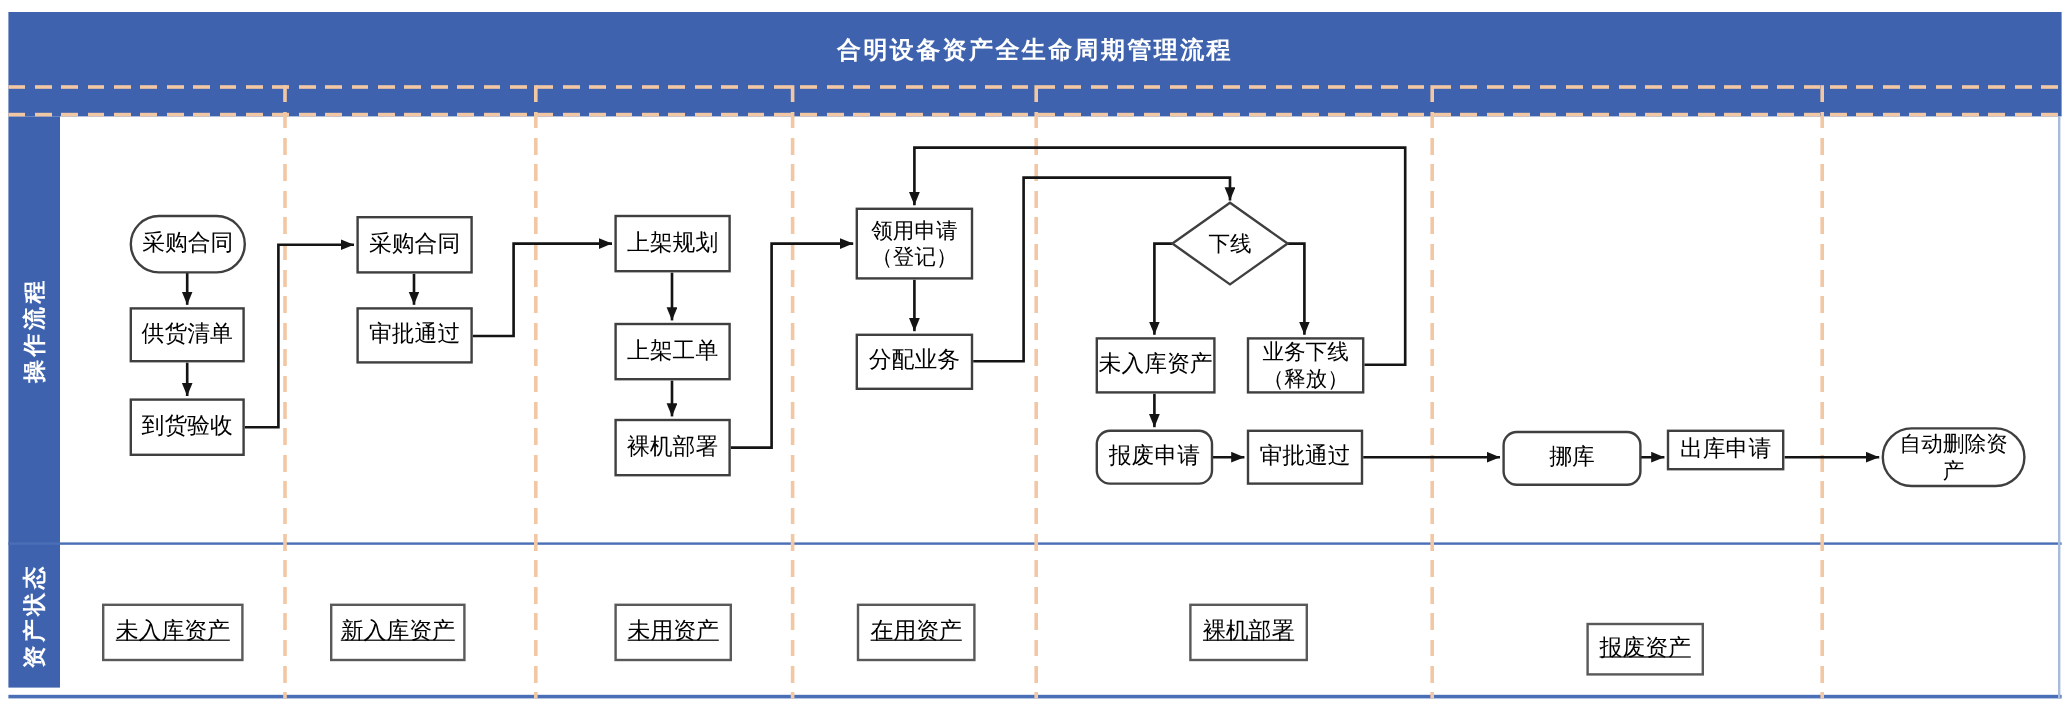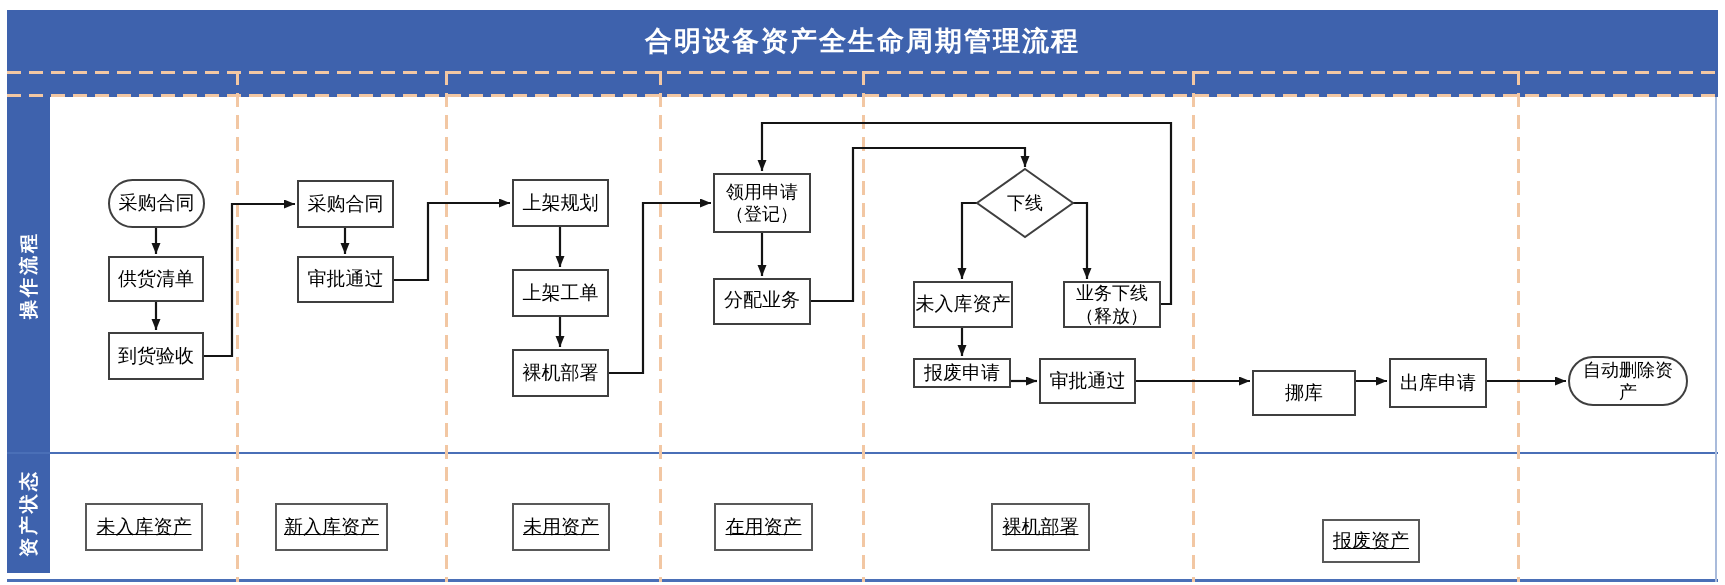--- a/index.html
+++ b/index.html
@@ -5,21 +5,21 @@
   html,body{margin:0;padding:0;background:#fff;}
   #stage{
     position:relative;width:1725px;height:585px;background:#ffffff;
     font-family:"Liberation Sans","DejaVu Sans",sans-serif;overflow:hidden;
   }
   
   .title-bar{position:absolute;left:7px;top:10px;width:1711px;height:87px;background:#3E62AD;z-index:1;}
   .title-text{
     position:absolute;left:7px;top:10px;width:1711px;height:62px;z-index:2;
     display:flex;align-items:center;justify-content:center;
-    color:#ffffff;font-size:27px;font-weight:700;letter-spacing:2px;
+    color:#ffffff;font-size:20px;font-weight:700;letter-spacing:2px;
   }
   .sidebar{position:absolute;left:7px;top:97px;width:43px;height:476px;background:#3E62AD;z-index:1;}
   .lane-label{
     position:absolute;left:7px;width:43px;display:flex;align-items:center;justify-content:center;z-index:2;
   }
   .lane-label .vtext{
     transform:rotate(-90deg);white-space:nowrap;color:#ffffff;
     font-size:19px;font-weight:700;letter-spacing:3px;
   }
   .h-dash{
@@ -135,34 +135,34 @@
   </div>
   <div class="node" style="left:713px;top:278px;width:98px;height:47px;font-family:Liberation Mono, monospace;">
     <span>分配业务</span>
   </div>
   <div class="diamond-label" style="left:985px;top:192px;width:80px;height:22px;">
     <span>下线</span>
   </div>
   <div class="node" style="left:913px;top:281px;width:100px;height:47px;">
     <span>未入库资产</span>
   </div>
-  <div class="node two-line" style="left:1039px;top:281px;width:98px;height:47px;margin-left:24px;">
+  <div class="node two-line" style="left:1039px;top:281px;width:98px;height:47px;">
     <span>业务下线</span>
     <span>（释放）</span>
   </div>
-  <div class="node" style="left:913px;top:358px;width:98px;height:30px;">
+  <div class="node" style="left:913px;top:358px;width:98px;height:46px;border-radius:12px;">
     <span>报废申请</span>
   </div>
   <div class="node" style="left:1039px;top:358px;width:97px;height:46px;">
     <span>审批通过</span>
   </div>
-  <div class="node" style="left:1252px;top:370px;width:104px;height:46px;">
+  <div class="node" style="left:1252px;top:359px;width:116px;height:46px;border-radius:12px;">
     <span>挪库</span>
   </div>
-  <div class="node" style="left:1389px;top:358px;width:98px;height:50px;">
+  <div class="node" style="left:1389px;top:358px;width:98px;height:34px;">
     <span>出库申请</span>
   </div>
   <div class="node stadium" style="left:1568px;top:356px;width:120px;height:50px;">
     <span class="wrap-narrow">自动删除资产</span>
   </div>
 
   <div class="node status" style="left:85px;top:503px;width:118px;height:48px;">
     <span>未入库资产</span>
   </div>
   <div class="node status" style="left:275px;top:503px;width:113px;height:48px;">

